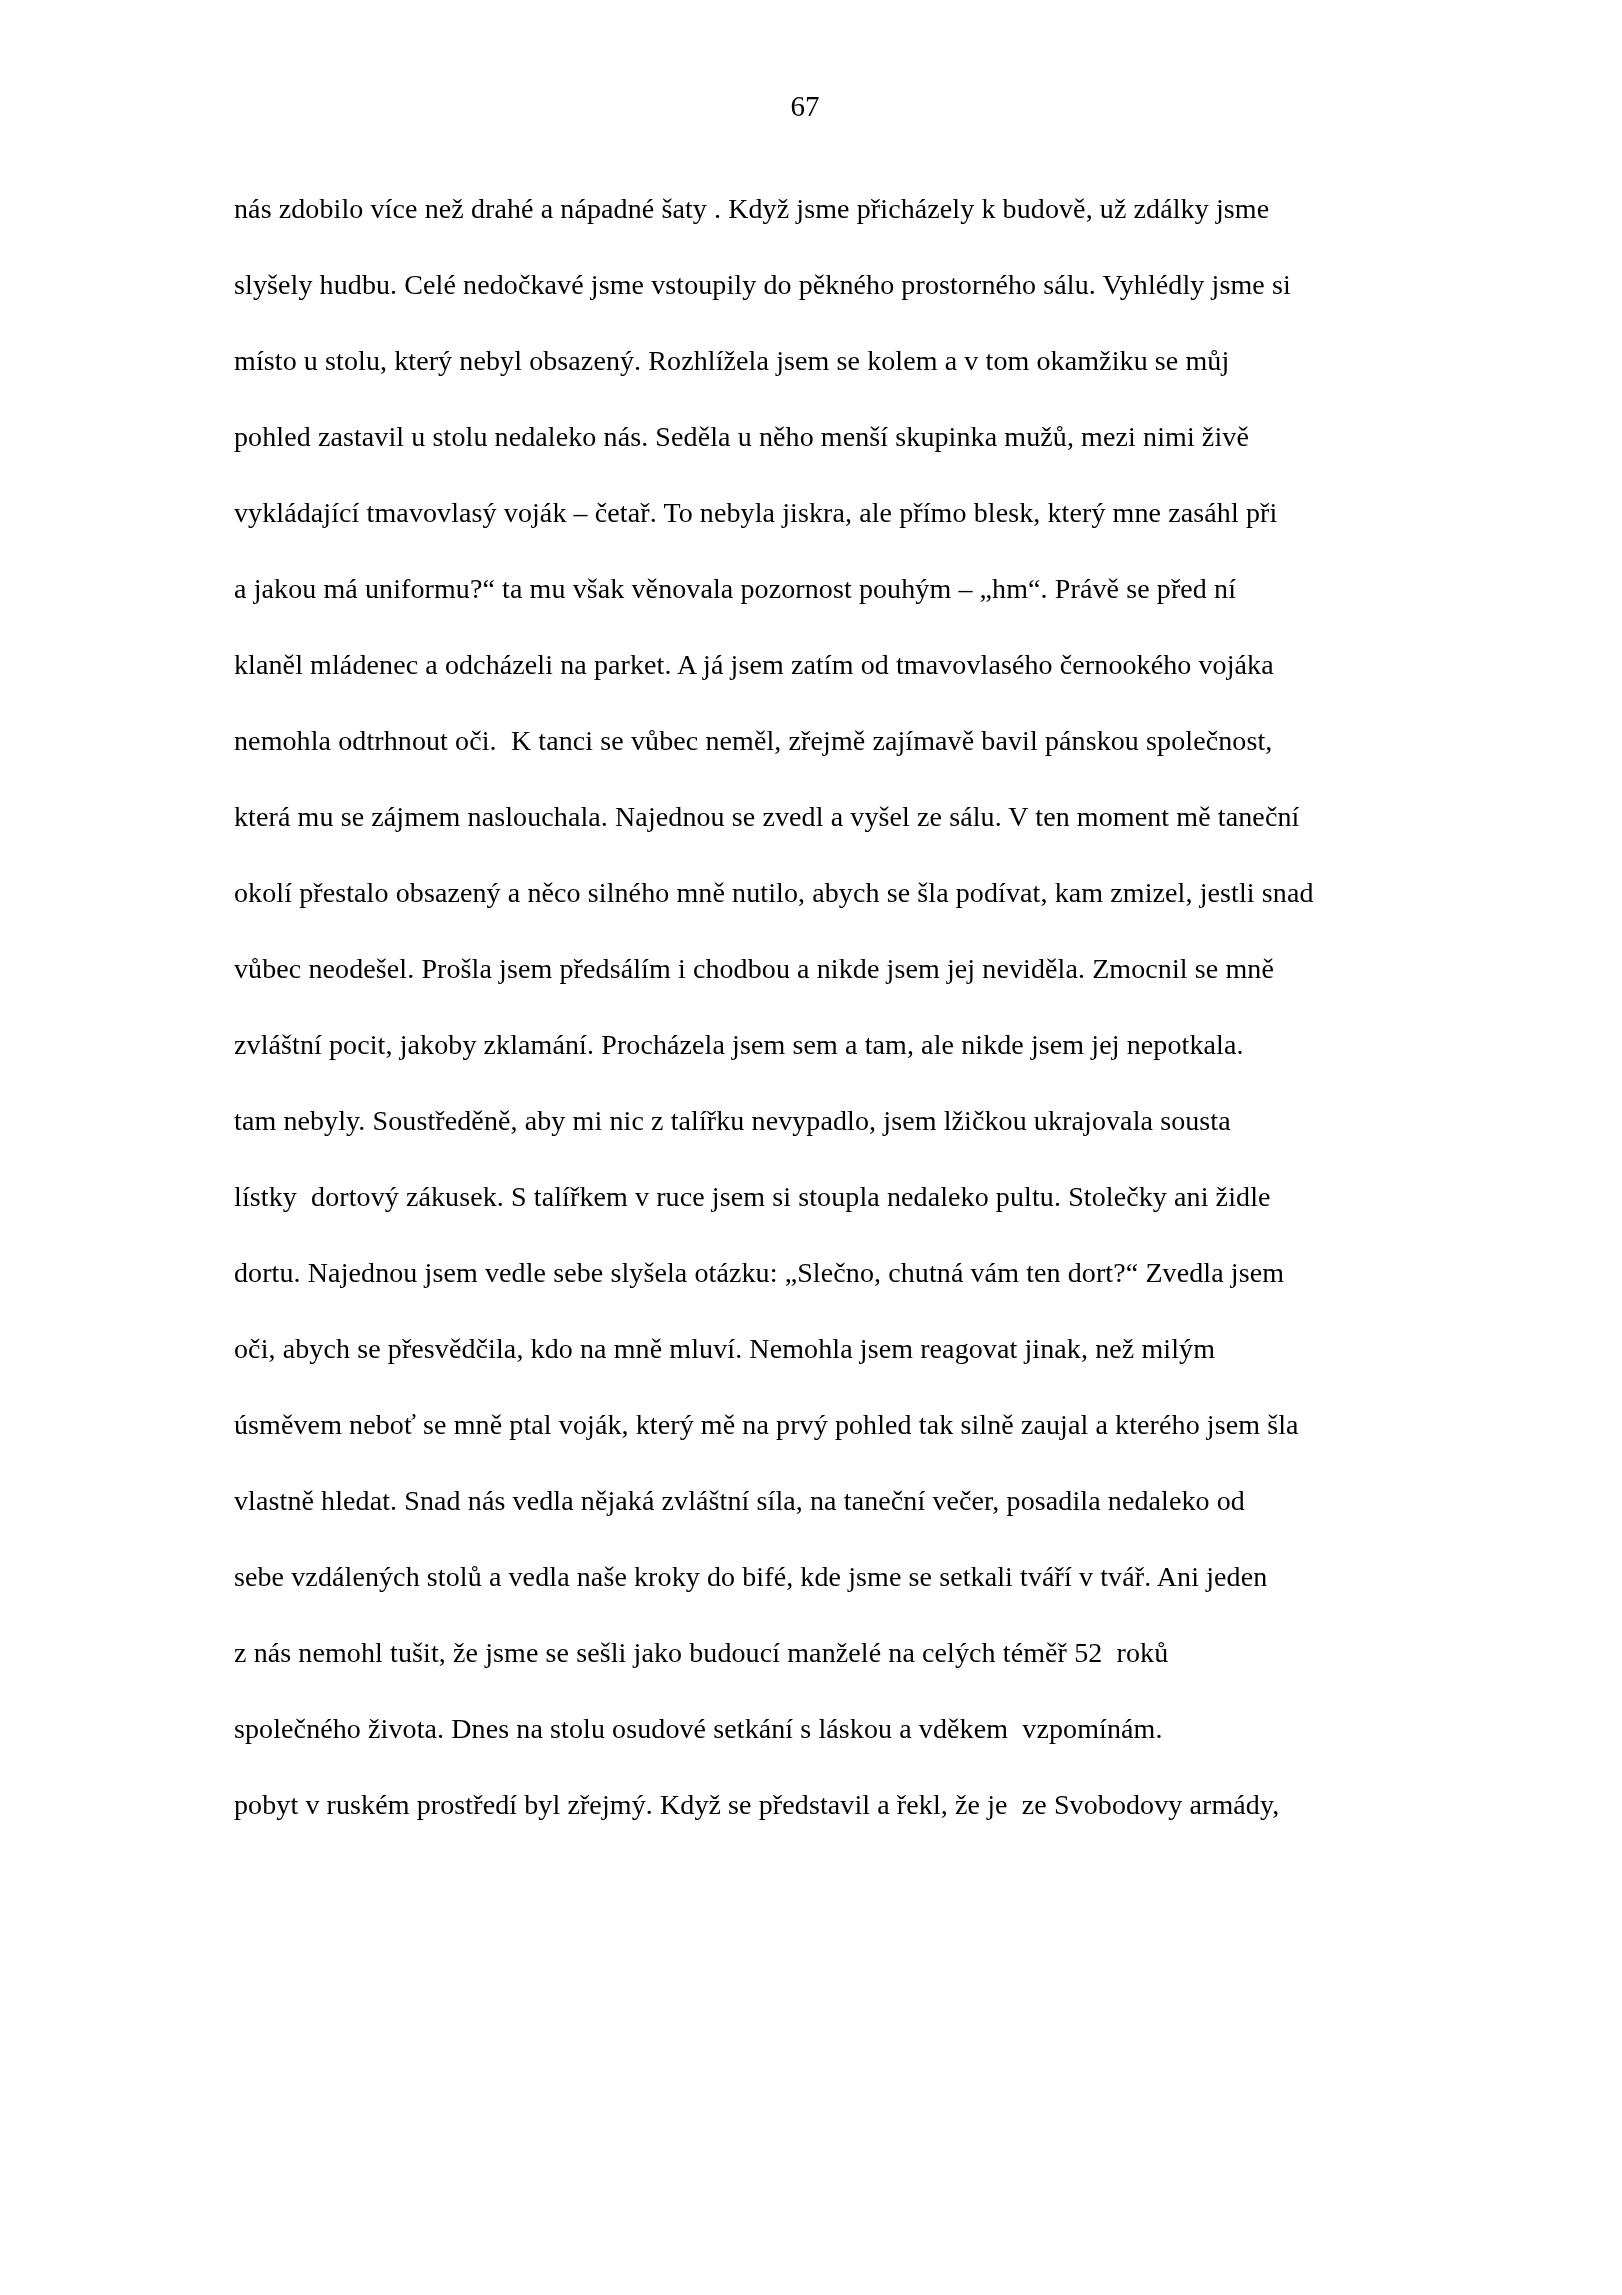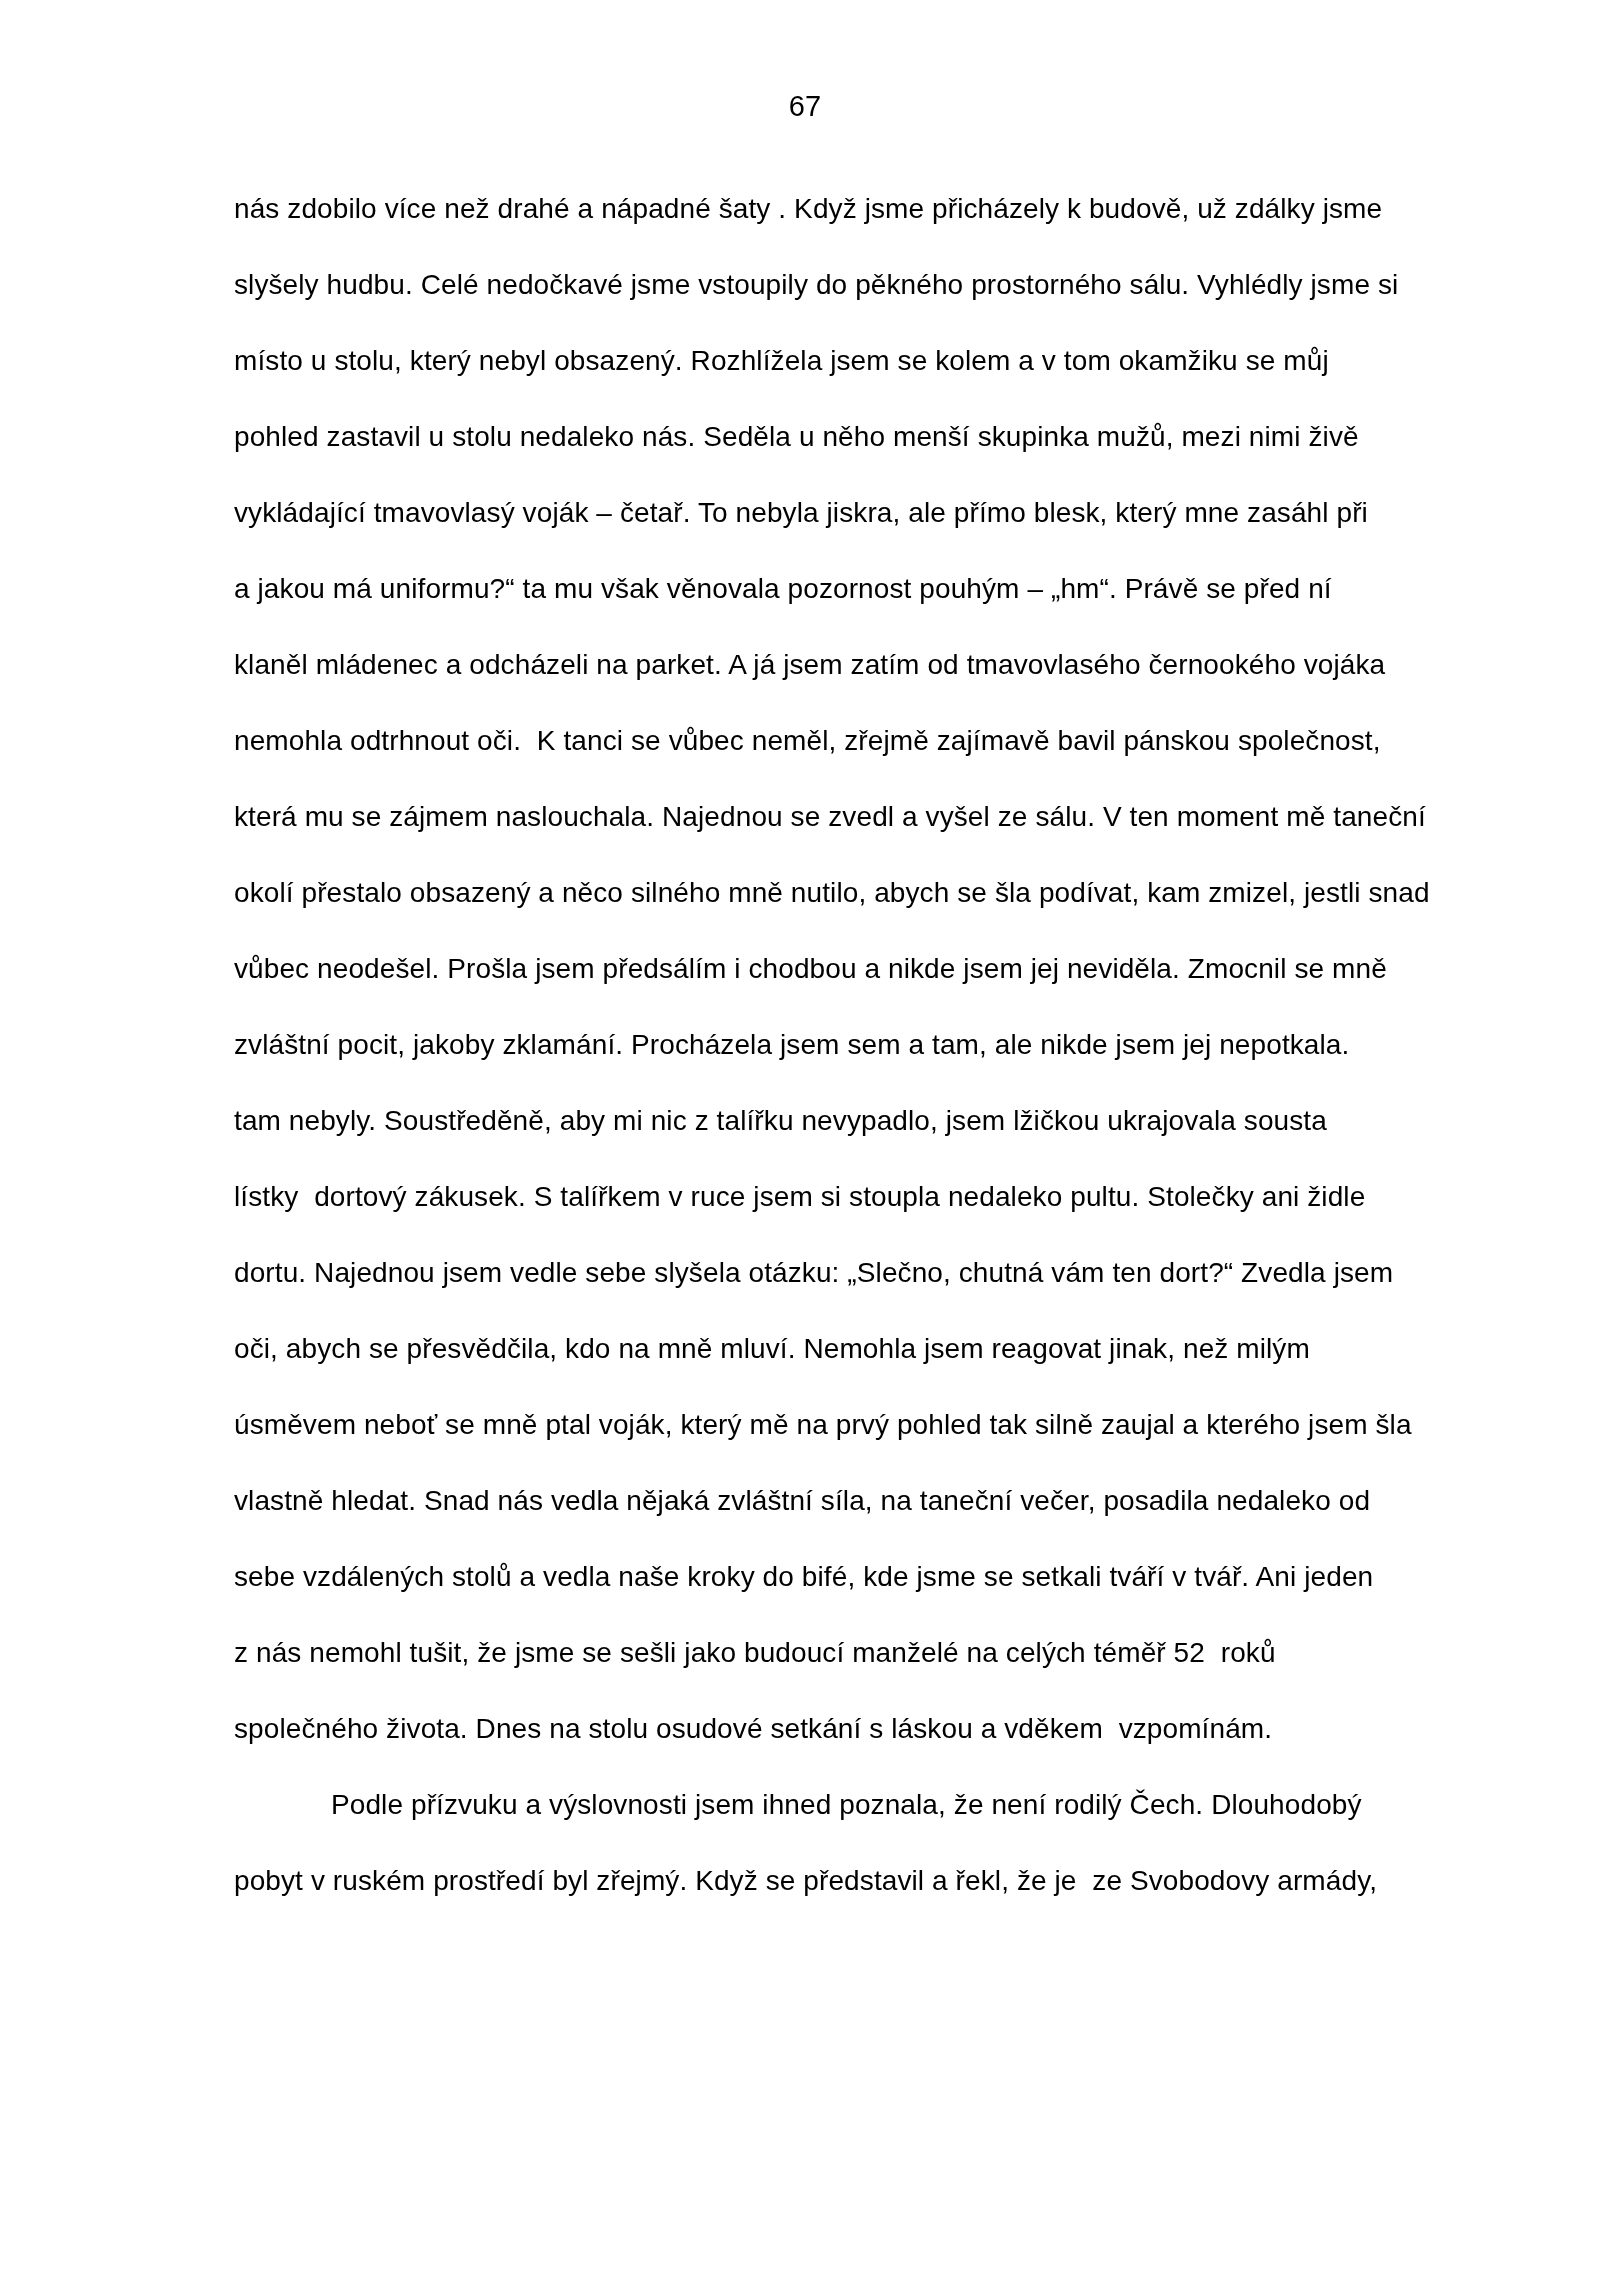--- a/index.html
+++ b/index.html
@@ -6,21 +6,21 @@
     margin: 0;
     padding: 0;
     background: #ffffff;
   }
   .page {
     position: relative;
     width: 1623px;
     height: 2295px;
     background: #ffffff;
     color: #000000;
-    font-family: Liberation Sans, sans-serif;
+    font-family: Liberation Serif, serif;
     overflow: hidden;
   }
   .page-number {
     position: absolute;
     top: 90px;
     left: 0;
     width: 1610px; 
     text-align: center;
     font-size: 29px;
     line-height: 33px;
@@ -62,17 +62,16 @@
       <div class="line">zvláštní pocit, jakoby zklamání. Procházela jsem sem a tam, ale nikde jsem jej nepotkala.</div>
       <div class="line">tam nebyly. Soustředěně, aby mi nic z talířku nevypadlo, jsem lžičkou ukrajovala sousta</div>
       <div class="line">lístky  dortový zákusek. S talířkem v ruce jsem si stoupla nedaleko pultu. Stolečky ani židle</div>
       <div class="line">dortu. Najednou jsem vedle sebe slyšela otázku: „Slečno, chutná vám ten dort?“ Zvedla jsem</div>
       <div class="line">oči, abych se přesvědčila, kdo na mně mluví. Nemohla jsem reagovat jinak, než milým</div>
       <div class="line">úsměvem neboť se mně ptal voják, který mě na prvý pohled tak silně zaujal a kterého jsem šla</div>
       <div class="line">vlastně hledat. Snad nás vedla nějaká zvláštní síla, na taneční večer, posadila nedaleko od</div>
       <div class="line">sebe vzdálených stolů a vedla naše kroky do bifé, kde jsme se setkali tváří v tvář. Ani jeden</div>
       <div class="line">z nás nemohl tušit, že jsme se sešli jako budoucí manželé na celých téměř 52  roků</div>
       <div class="line">společného života. Dnes na stolu osudové setkání s láskou a vděkem  vzpomínám.</div>
-      <div class="line indent">Podle přízvuku a výslovnosti jsem ihned poznala, že není rodilý Čech. Dlouhodobý</div>
       <div class="line">pobyt v ruském prostředí byl zřejmý. Když se představil a řekl, že je  ze Svobodovy armády,</div>
     </div>
 </div>
 
 
 </body></html>

